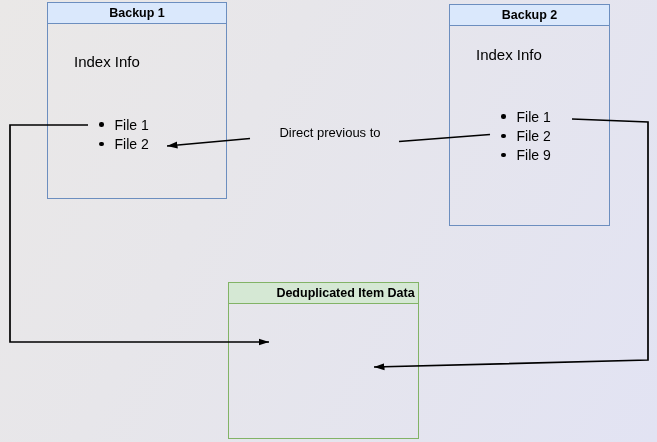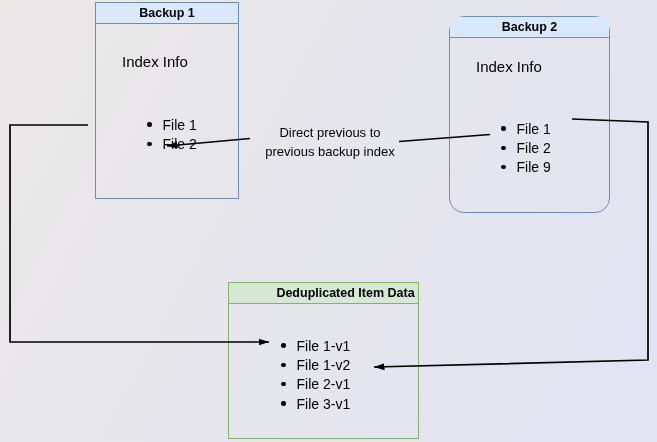--- a/index.html
+++ b/index.html
@@ -70,38 +70,38 @@
     text-align: center;
     font-size: 13px;
     line-height: 19px;
   }
 </style>
 </head>
 <body>
 
 <div id="canvas">
 
-  <div class="box blue" style="left:47px; top:2px; width:144px; height:197px;margin-left:48px;">
+  <div class="box blue" style="left:47px; top:2px; width:180px; height:197px;">
     <div class="box-header">
       <span>Backup 1</span>
     </div>
     <div class="subtitle" style="top:50px;">Index Info</div>
     <ul class="file-list" style="left:51px; top:112px;">
       <li>
         <span class="bullet"></span>
         <span>File 1</span>
       </li>
       <li>
         <span class="bullet"></span>
         <span>File 2</span>
       </li>
     </ul>
   </div>
 
-  <div class="box blue" style="left:449px; top:16px; width:161px; height:197px;border-radius:15px;">
+  <div class="box blue" style="left:449px; top:4px; width:161px; height:222px;">
     <div class="box-header">
       <span>Backup 2</span>
     </div>
     <div class="subtitle" style="top:41px;">Index Info</div>
     <ul class="file-list" style="left:51px; top:102px;">
       <li>
         <span class="bullet"></span>
         <span>File 1</span>
       </li>
       <li>
@@ -112,53 +112,34 @@
         <span class="bullet"></span>
         <span>File 9</span>
       </li>
     </ul>
   </div>
 
   <div class="box green" style="left:228px; top:282px; width:191px; height:157px;">
     <div class="box-header">
       <span>Deduplicated Item Data</span>
     </div>
-    <ul class="file-list" style="left:52px; top:53px;">
-      <li>
-        <span class="bullet"></span>
-        <span>File 1-v1</span>
-      </li>
-      <li>
-        <span class="bullet"></span>
-        <span>File 1-v2</span>
-      </li>
-      <li>
-        <span class="bullet"></span>
-        <span>File 2-v1</span>
-      </li>
-      <li>
-        <span class="bullet"></span>
-        <span>File 3-v1</span>
-      </li>
-    </ul>
   </div>
 
   <svg id="arrow-layer" width="657" height="442" viewBox="0 0 657 442">
     <defs>
       <marker id="ah" markerUnits="userSpaceOnUse" markerWidth="12" markerHeight="9" refX="10.5" refY="4" orient="auto">
         <path d="M0,0.5 L10.5,4 L0,7.5 Z" fill="#000"></path>
       </marker>
     </defs>
 
     <path d="M 88 125 L 10 125 L 10 342 L 269 342" fill="none" stroke="#000" stroke-width="1.7" marker-end="url(#ah)"></path>
 
     <path d="M 490 134.5 L 399 141.5" fill="none" stroke="#000" stroke-width="1.7"></path>
     <path d="M 250 138.5 L 167 146" fill="none" stroke="#000" stroke-width="1.7" marker-end="url(#ah)"></path>
 
     <path d="M 572 119 L 648 122 L 648 360 L 374 367" fill="none" stroke="#000" stroke-width="1.7" marker-end="url(#ah)"></path>
   </svg>
 
   <div id="annotation">
     <div>Direct previous to</div>
-    <div>previous backup index</div>
   </div>
 
 </div>
 
 </body></html>

